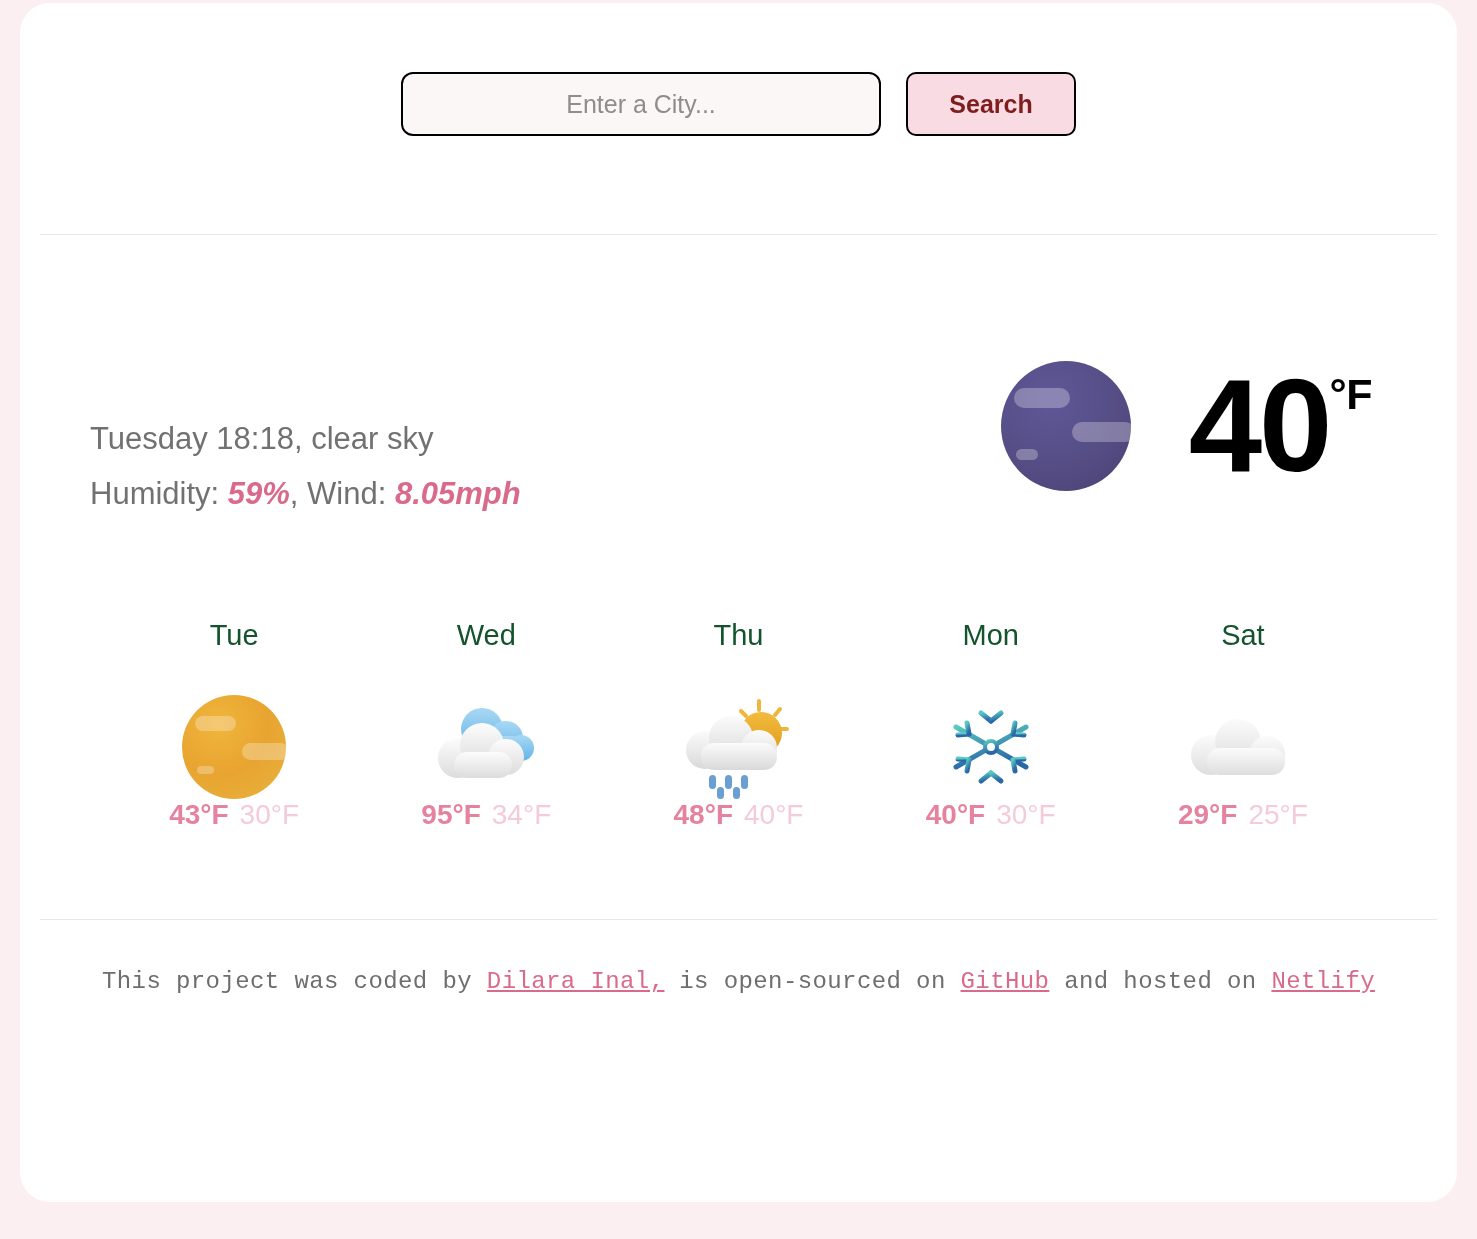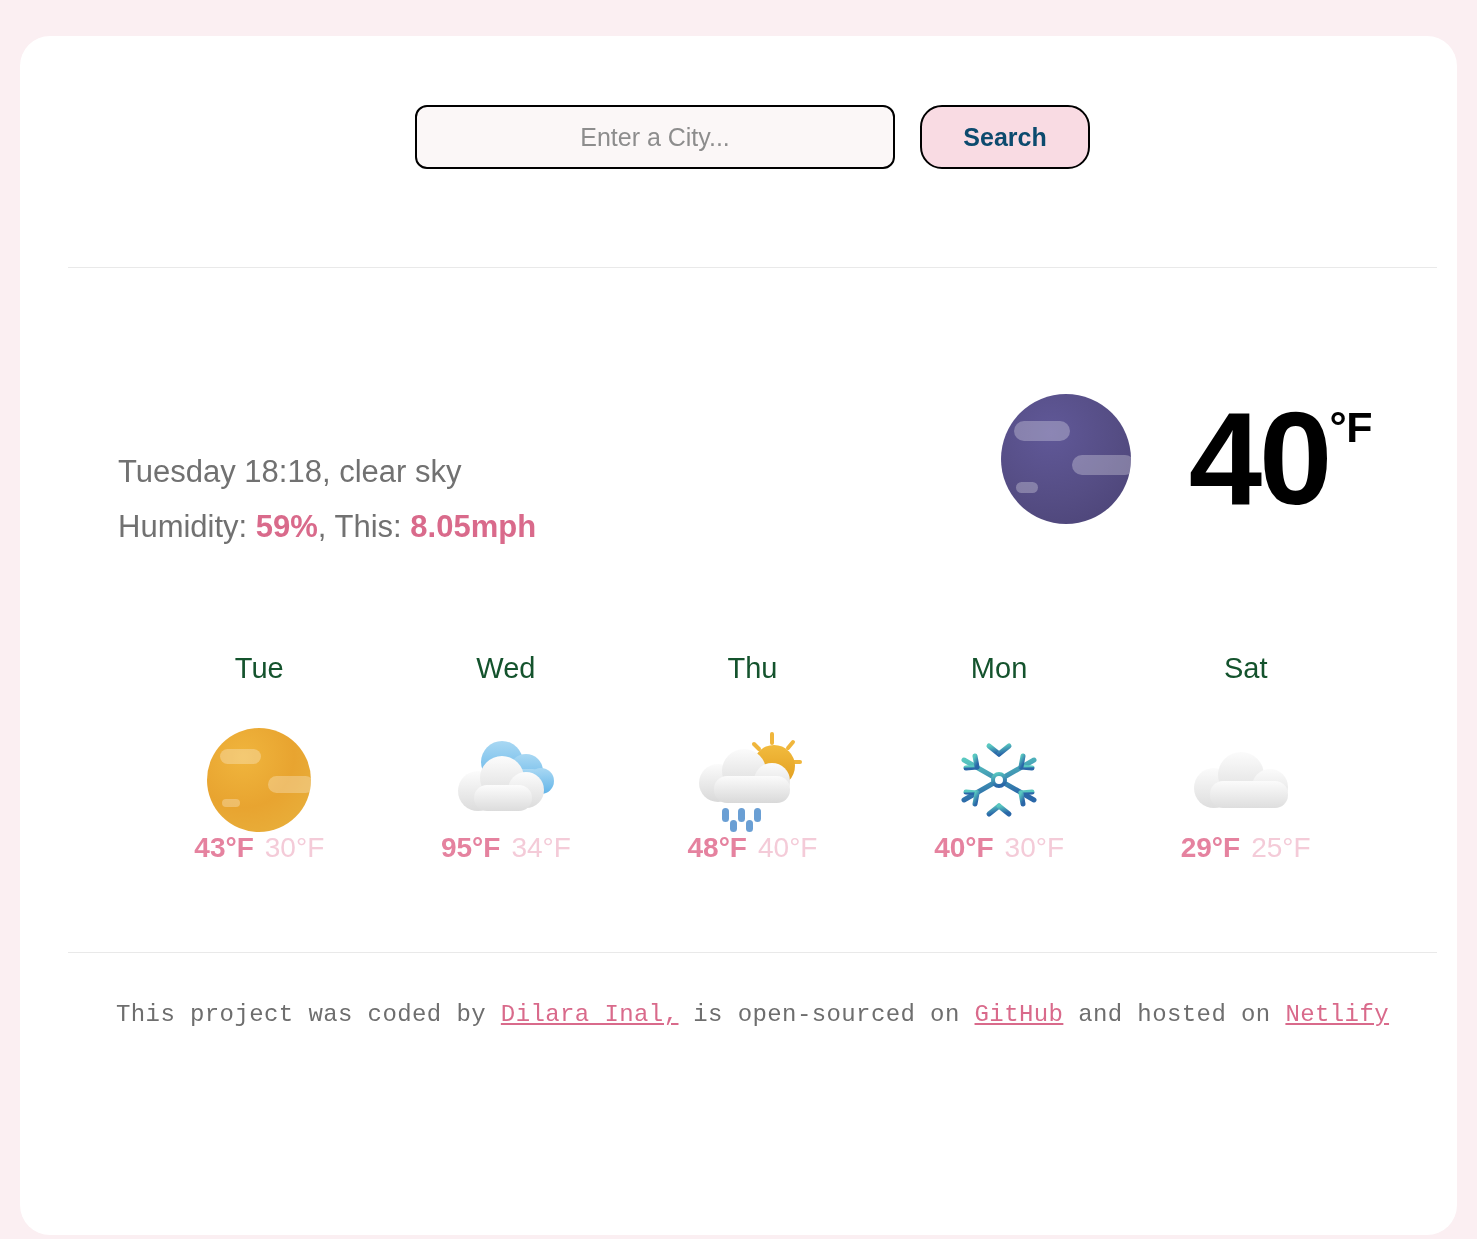--- a/index.html
+++ b/index.html
@@ -11,27 +11,26 @@
 
   body {
     background: #fbeff2;
     font-family: "Liberation Sans", sans-serif;
     overflow: hidden;
   }
 
   .app-card {
     position: absolute;
     left: 20px;
-    top: 36px;
+    top: 3px;
     width: 1437px;
     height: 1199px;
     background: #ffffff;
     border-radius: 30px;
     overflow: hidden;
-    padding-left: 28px;
   }
 
   
   .search-row {
     display: flex;
     align-items: center;
     justify-content: center;
     gap: 25px;
     padding-top: 69px;
   }
@@ -50,26 +49,26 @@
   }
   .city-input::placeholder {
     color: #8d8d8d;
     opacity: 1;
   }
 
   .search-button {
     width: 170px;
     height: 64px;
     border: 2px solid #000000;
-    border-radius: 22px;
+    border-radius: 10px;
     background: #f9dbe3;
     font-family: "Liberation Sans", sans-serif;
     font-size: 25px;
     font-weight: 700;
-    color: #0c4a6e;
+    color: #7f1d1d;
     cursor: pointer;
   }
 
   
   .divider {
     height: 1px;
     background: #e9e9e9;
     margin: 0 20px;
   }
   .divider-top { margin-top: 98px; }
@@ -96,20 +95,21 @@
   .conditions {
     margin-top: 58px;
     font-size: 31px;
     color: #717171;
     line-height: 1.78;
     white-space: nowrap;
   }
   .accent {
     color: #d96a8b;
     font-weight: 700;
+    font-style: italic;
   }
 
   .current-right {
     display: flex;
     align-items: center;
     gap: 58px;
     padding-top: 8px;
     padding-right: 15px;
   }
 
@@ -193,21 +193,21 @@
   </div>
 
   <div class="divider divider-top"></div>
 
   <div class="current">
 
     <div class="current-left">
       <div class="conditions">
         <div>Tuesday 18:18, clear sky</div>
         <div>
-          <span>Humidity: </span><span class="accent">59%</span><span>, </span><span>This: </span><span class="accent">8.05mph</span>
+          <span>Humidity: </span><span class="accent">59%</span><span>, </span><span>Wind: </span><span class="accent">8.05mph</span>
         </div>
       </div>
     </div>
 
     <div class="current-right">
       <div style="width:130px;height:130px;">
         <div class="orb" style="background:radial-gradient(circle at 38% 30%, #605898 0%, #554d84 55%, #4a4274 100%);">
           <div class="streak" style="left:10%;top:21%;width:43%;height:15%;"></div>
           <div class="streak" style="left:55%;top:47%;width:48%;height:15%;"></div>
           <div class="streak" style="left:12%;top:68%;width:17%;height:8%;"></div>

